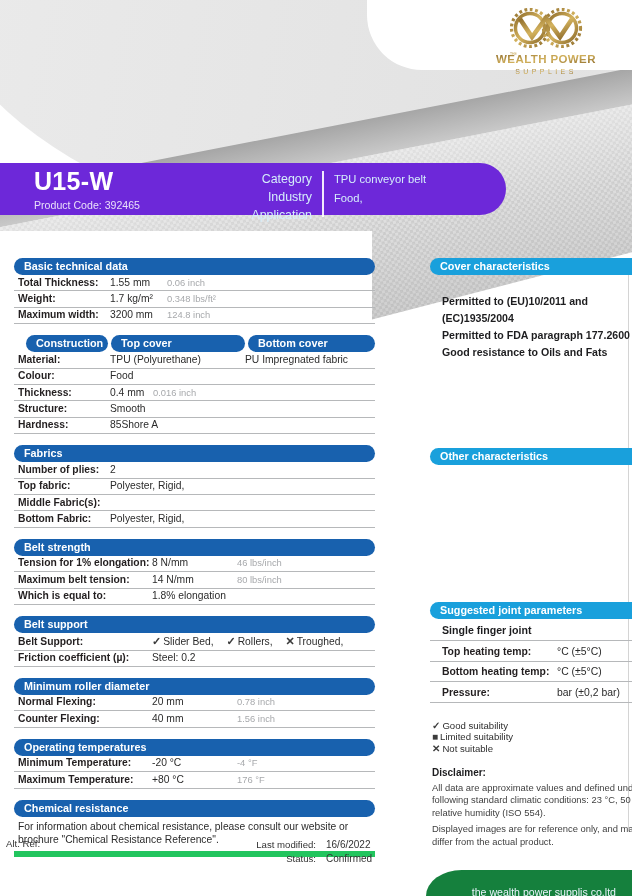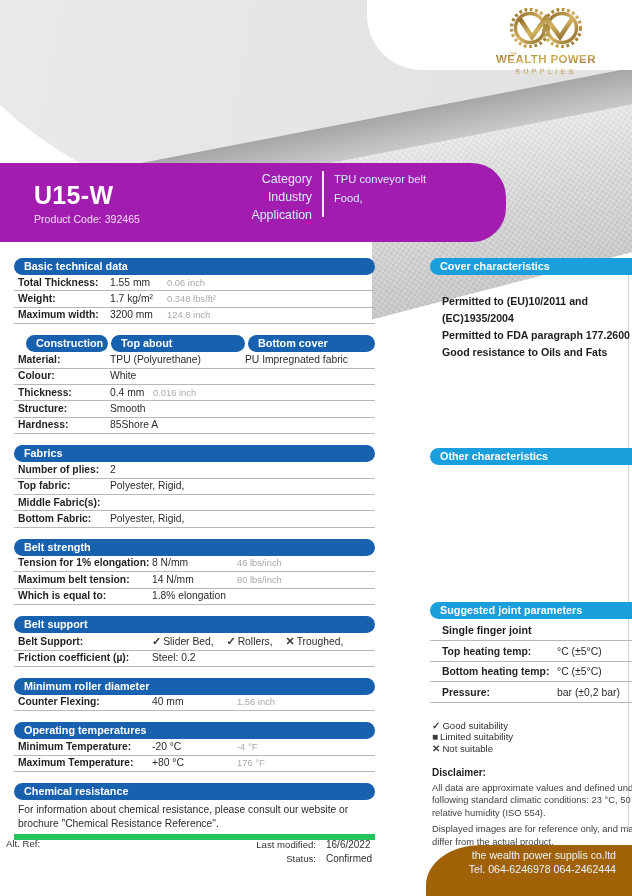--- a/index.html
+++ b/index.html
@@ -19,21 +19,21 @@
     background:linear-gradient(to bottom,rgba(255,255,255,.4),rgba(255,255,255,0) 45%,rgba(110,110,110,.14));}
   .cover-rot{position:absolute;left:370px;top:320px;width:720px;height:520px;background:#fff;
              transform:rotate(-14.5deg);transform-origin:top left;z-index:2;}
   .cover-left{position:absolute;left:0;top:231px;width:372px;height:320px;background:#fff;z-index:2;}
   .cover-bottom{position:absolute;left:0;top:360px;width:632px;height:536px;background:#fff;z-index:2;}
   .logo-panel{position:absolute;right:0;top:0;width:265px;height:70px;background:#fff;
               border-radius:0 0 0 55px;z-index:3;}
   .logo{position:absolute;right:24px;top:6px;width:124px;height:76px;}
   .page-edge{position:absolute;left:628px;top:258px;width:1px;height:572px;background:#d4d4d4;z-index:2;}
   
-  .banner{position:absolute;left:0;top:163px;width:506px;height:79px;background:#a21caf;
+  .banner{position:absolute;left:0;top:163px;width:506px;height:52px;background:#6d28d9;
           border-radius:0 34px 34px 0;display:flex;align-items:center;color:#fff;z-index:4;}
   .b-title{margin-left:34px;width:190px;}
   .b-title .t{font-size:25px;font-weight:bold;letter-spacing:.3px;}
   .b-title .c{font-size:10.6px;color:rgba(255,255,255,.85);margin-top:3px;}
   .b-labels{width:88px;text-align:right;font-size:12.4px;line-height:18px;color:#d5eefb;
             align-self:flex-start;margin-top:7px;}
   .b-div{width:2px;height:46px;background:rgba(255,255,255,.9);margin:0 10px;align-self:flex-start;margin-top:8px;}
   .b-values{flex:1;font-size:11.2px;line-height:19px;color:#d5eefb;align-self:flex-start;margin-top:7px;}
   
   .col-left{position:absolute;left:14px;top:258px;width:361px;z-index:5;}
@@ -68,23 +68,23 @@
              padding:4.5px 0 4px 12px;font-size:10.4px;align-items:baseline;}
   .legend{margin-top:17px;padding-left:2px;font-size:9.6px;color:#2e2e2e;line-height:11.5px;}
   .legend .tick{font-size:10px;}
   .disc-title{font-weight:bold;font-size:10px;color:#1d1d1f;margin-top:13px;padding-left:2px;}
   .disc-p{font-size:9.4px;color:#3f3f3f;line-height:12.4px;margin-top:4px;padding-left:2px;}
   
   .alt-ref{position:absolute;left:6px;top:838px;font-size:9.6px;color:#333;z-index:5;}
   .meta-labels{position:absolute;left:200px;top:838px;width:116px;text-align:right;
                font-size:9.6px;color:#333;line-height:14px;z-index:5;}
   .meta-values{position:absolute;left:326px;top:838px;font-size:10px;color:#333;line-height:14px;z-index:5;}
-  .company{position:absolute;right:0;bottom:0;width:206px;height:51px;background:#a16207;
+  .company{position:absolute;right:0;bottom:0;width:206px;height:26px;background:#15803d;
            border-top-left-radius:55px 40px;color:#e9f3fb;font-size:10.6px;line-height:14px;
-           text-align:right;padding:3px 16px 0 0;box-sizing:border-box;z-index:5;}
+           text-align:right;padding:15px 16px 0 0;box-sizing:border-box;z-index:5;}
 </style>
 </head>
 <body>
 
 <div class="swoosh"></div>
 <div class="belt">
   <div class="belt-edge"></div>
   <div class="belt-weave"></div>
 </div>
 <div class="cover-rot"></div>
@@ -148,31 +148,31 @@
     <div class="row g-basic">
       <span class="lbl">Maximum width:</span>
       <span class="val">3200 mm</span>
       <span class="imp">124.8 inch</span>
     </div>
   </div>
 
   <div class="sec">
     <div class="pill-row">
       <div class="pill">Construction</div>
-      <div class="pill">Top about</div>
+      <div class="pill">Top cover</div>
       <div class="pill">Bottom cover</div>
     </div>
     <div class="row g-constr">
       <span class="lbl">Material:</span>
       <span class="val">TPU (Polyurethane)</span>
       <span class="val">PU Impregnated fabric</span>
     </div>
     <div class="row g-constr">
       <span class="lbl">Colour:</span>
-      <span class="val">White</span>
+      <span class="val">Food</span>
       <span class="val"></span>
     </div>
     <div class="row g-constr">
       <span class="lbl">Thickness:</span>
       <span class="val"><span>0.4 mm</span>&nbsp;&nbsp;&nbsp;<span class="imp">0.016 inch</span></span>
       <span class="val"></span>
     </div>
     <div class="row g-constr">
       <span class="lbl">Structure:</span>
       <span class="val">Smooth</span>
@@ -236,20 +236,25 @@
     </div>
     <div class="row g-sup">
       <span class="lbl">Friction coefficient (µ):</span>
       <span class="val">Steel: 0.2</span>
     </div>
   </div>
 
   <div class="sec">
     <div class="pill">Minimum roller diameter</div>
     <div class="row g-wide">
+      <span class="lbl">Normal Flexing:</span>
+      <span class="val">20 mm</span>
+      <span class="imp">0.78 inch</span>
+    </div>
+    <div class="row g-wide">
       <span class="lbl">Counter Flexing:</span>
       <span class="val">40 mm</span>
       <span class="imp">1.56 inch</span>
     </div>
   </div>
 
   <div class="sec">
     <div class="pill">Operating temperatures</div>
     <div class="row g-wide">
       <span class="lbl">Minimum Temperature:</span>

